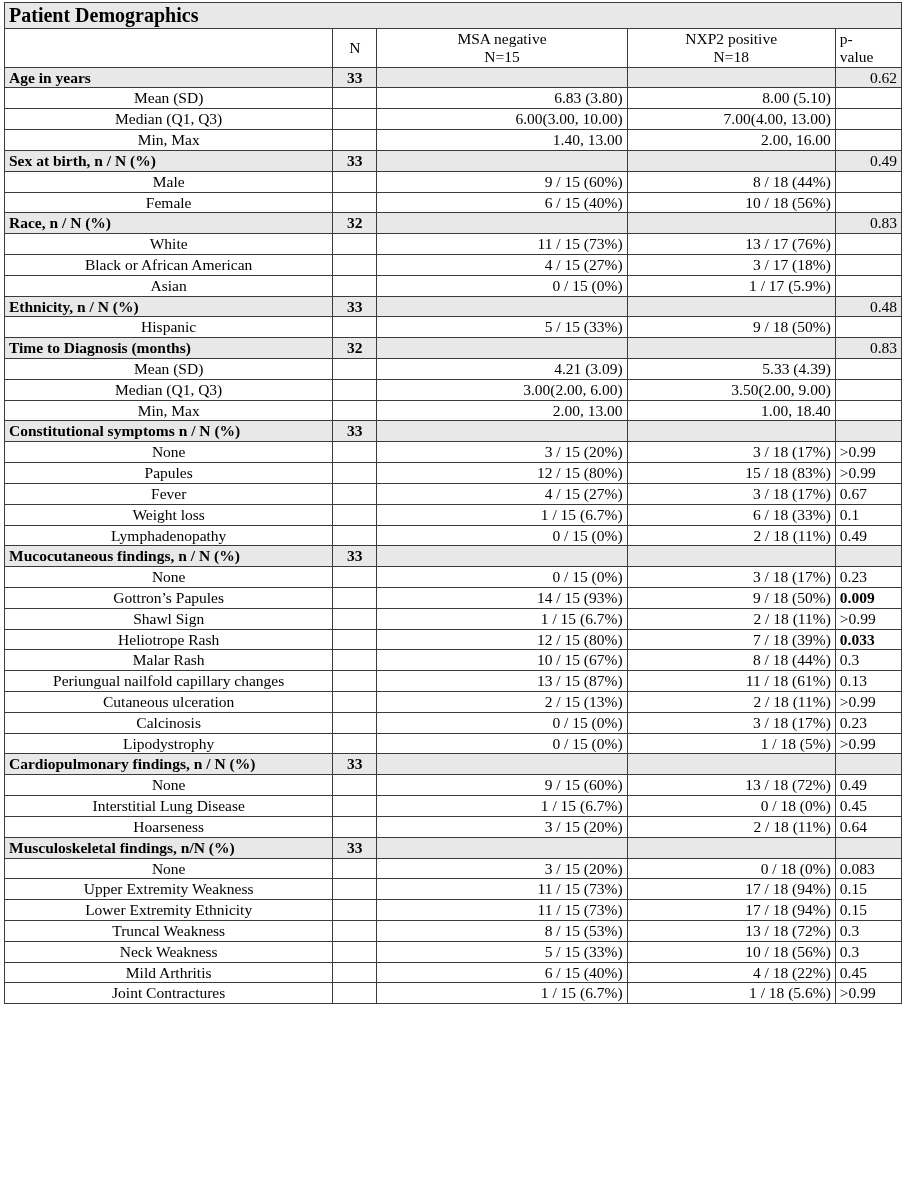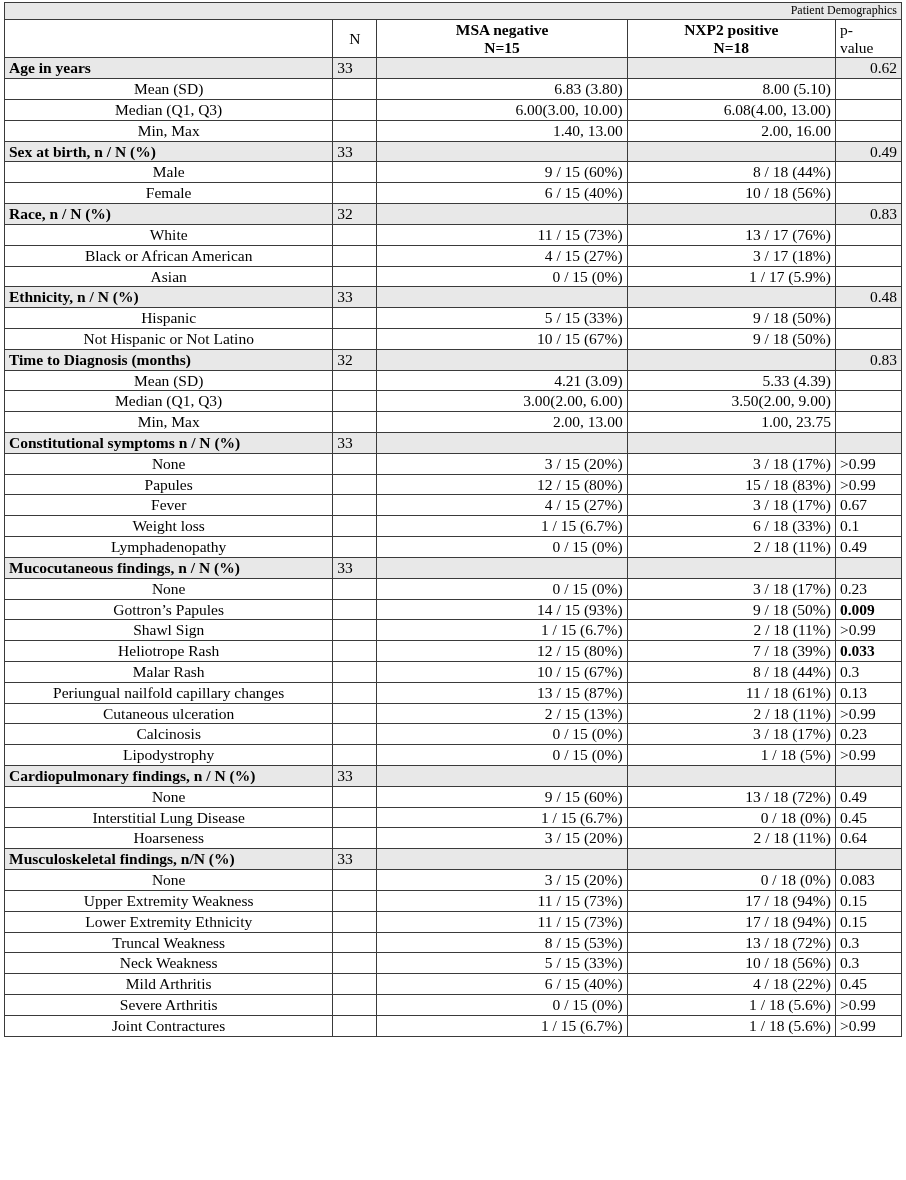--- a/index.html
+++ b/index.html
@@ -33,57 +33,57 @@
     white-space: nowrap;
   }
   
   col.c-label { width: 328px; }
   col.c-n     { width: 44px; }
   col.c-msa   { width: 250px; }
   col.c-nxp   { width: 208px; }
   col.c-p     { width: 66px; }
 
   .title-cell {
-    text-align: right;
-    font-weight: normal;
-    font-size: 12px;
+    text-align: left;
+    font-weight: bold;
+    font-size: 20px;
     background: #e8e8e8;
     padding: 3px 4px;
   }
   .hdr {
     text-align: center;
     font-weight: bold;
     font-size: 15.5px;
     padding: 2px 4px;
   }
   .hdr .sub {
     display: block;
-    font-weight: bold;
+    font-weight: normal;
   }
   .hdr-n {
     text-align: center;
     font-weight: normal;
     vertical-align: top;
   }
   .hdr-p {
     text-align: left;
     font-weight: normal;
     vertical-align: top;
     line-height: 1.1;
   }
   tr.section > td {
     background: #e8e8e8;
   }
   tr.section td.lbl {
     font-weight: bold;
     text-align: left;
   }
   tr.section td.n {
-    text-align: left;
-    font-weight: normal;
+    text-align: center;
+    font-weight: bold;
   }
   tr.section td.pv {
     text-align: right;
     font-weight: normal;
     margin-top: 23px;
   }
   td.lbl {
     text-align: center;
   }
   td.n {
@@ -144,21 +144,21 @@
           <td class="lbl">Mean (SD)</td>
           <td class="n"></td>
           <td class="val">6.83 (3.80)</td>
           <td class="val">8.00 (5.10)</td>
           <td class="pv"></td>
         </tr>
         <tr class="data-row">
           <td class="lbl">Median (Q1, Q3)</td>
           <td class="n"></td>
           <td class="val">6.00(3.00, 10.00)</td>
-          <td class="val">6.08(4.00, 13.00)</td>
+          <td class="val">7.00(4.00, 13.00)</td>
           <td class="pv"></td>
         </tr>
         <tr class="data-row">
           <td class="lbl">Min, Max</td>
           <td class="n"></td>
           <td class="val">1.40, 13.00</td>
           <td class="val">2.00, 16.00</td>
           <td class="pv"></td>
         </tr>
         <tr class="section">
@@ -217,27 +217,20 @@
           <td class="val"></td>
           <td class="pv">0.48</td>
         </tr>
         <tr class="data-row">
           <td class="lbl">Hispanic</td>
           <td class="n"></td>
           <td class="val">5 / 15 (33%)</td>
           <td class="val">9 / 18 (50%)</td>
           <td class="pv"></td>
         </tr>
-        <tr class="data-row">
-          <td class="lbl">Not Hispanic or Not Latino</td>
-          <td class="n"></td>
-          <td class="val">10 / 15 (67%)</td>
-          <td class="val">9 / 18 (50%)</td>
-          <td class="pv"></td>
-        </tr>
         <tr class="section">
           <td class="lbl">Time to Diagnosis (months)</td>
           <td class="n">32</td>
           <td class="val"></td>
           <td class="val"></td>
           <td class="pv">0.83</td>
         </tr>
         <tr class="data-row">
           <td class="lbl">Mean (SD)</td>
           <td class="n"></td>
@@ -249,21 +242,21 @@
           <td class="lbl">Median (Q1, Q3)</td>
           <td class="n"></td>
           <td class="val">3.00(2.00, 6.00)</td>
           <td class="val">3.50(2.00, 9.00)</td>
           <td class="pv"></td>
         </tr>
         <tr class="data-row">
           <td class="lbl">Min, Max</td>
           <td class="n"></td>
           <td class="val">2.00, 13.00</td>
-          <td class="val">1.00, 23.75</td>
+          <td class="val">1.00, 18.40</td>
           <td class="pv"></td>
         </tr>
         <tr class="section">
           <td class="lbl">Constitutional symptoms n / N (%)</td>
           <td class="n">33</td>
           <td class="val"></td>
           <td class="val"></td>
           <td class="pv"></td>
         </tr>
         <tr class="data-row">
@@ -440,27 +433,20 @@
           <td class="val">5 / 15 (33%)</td>
           <td class="val">10 / 18 (56%)</td>
           <td class="pv">0.3</td>
         </tr>
         <tr class="data-row">
           <td class="lbl">Mild Arthritis</td>
           <td class="n"></td>
           <td class="val">6 / 15 (40%)</td>
           <td class="val">4 / 18 (22%)</td>
           <td class="pv">0.45</td>
-        </tr>
-        <tr class="data-row">
-          <td class="lbl">Severe Arthritis</td>
-          <td class="n"></td>
-          <td class="val">0 / 15 (0%)</td>
-          <td class="val">1 / 18 (5.6%)</td>
-          <td class="pv">&gt;0.99</td>
         </tr>
         <tr class="data-row">
           <td class="lbl">Joint Contractures</td>
           <td class="n"></td>
           <td class="val">1 / 15 (6.7%)</td>
           <td class="val">1 / 18 (5.6%)</td>
           <td class="pv">&gt;0.99</td>
         </tr>
       </tbody>
   </table>

